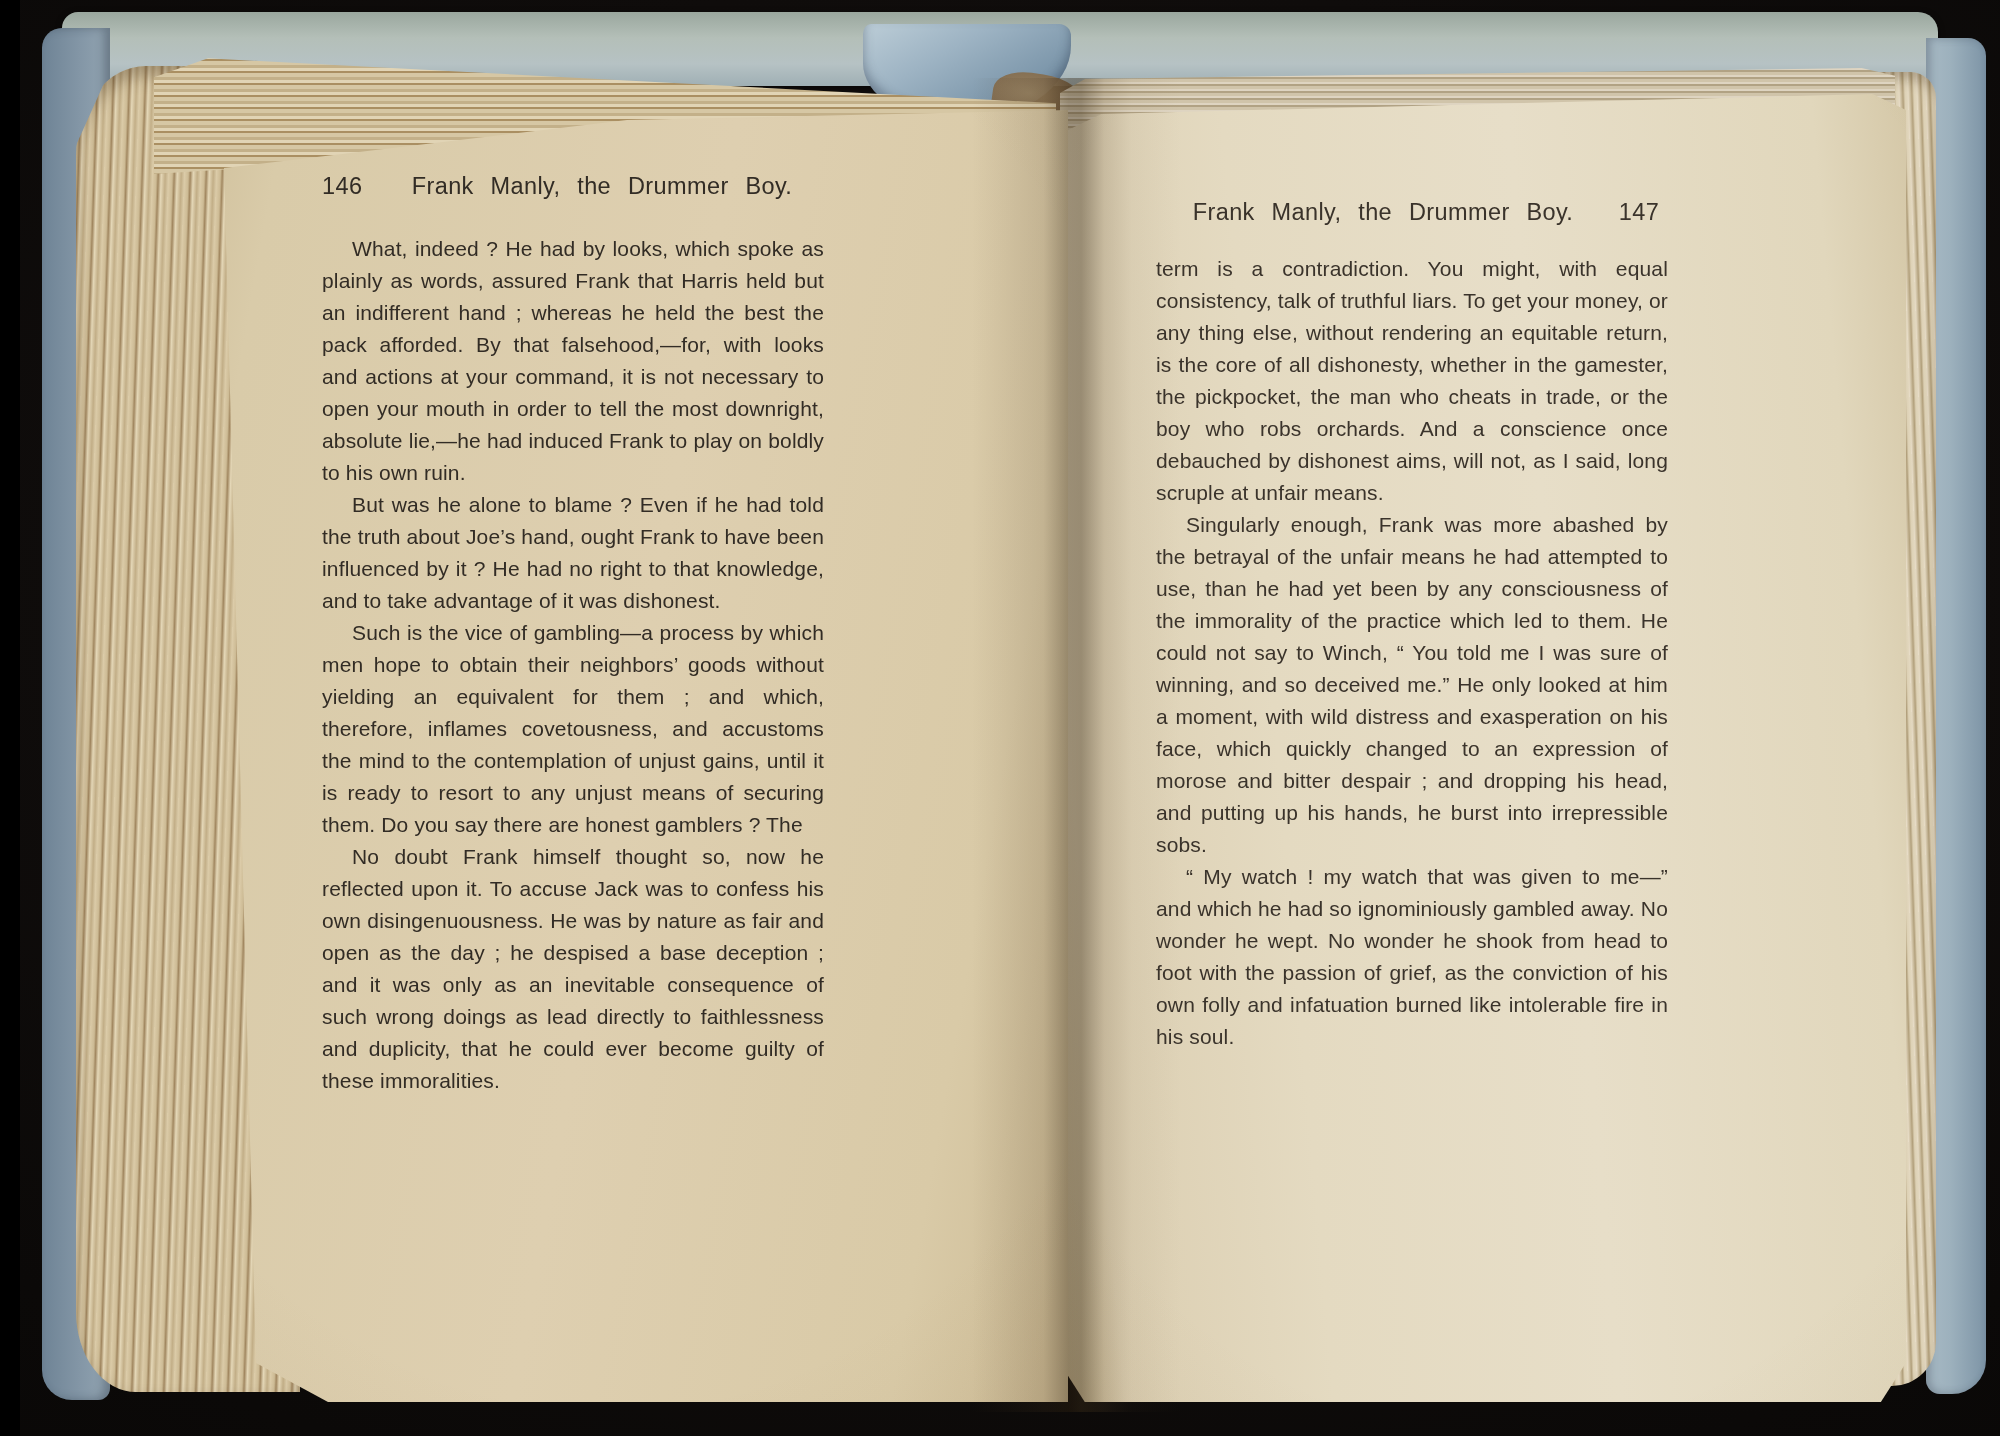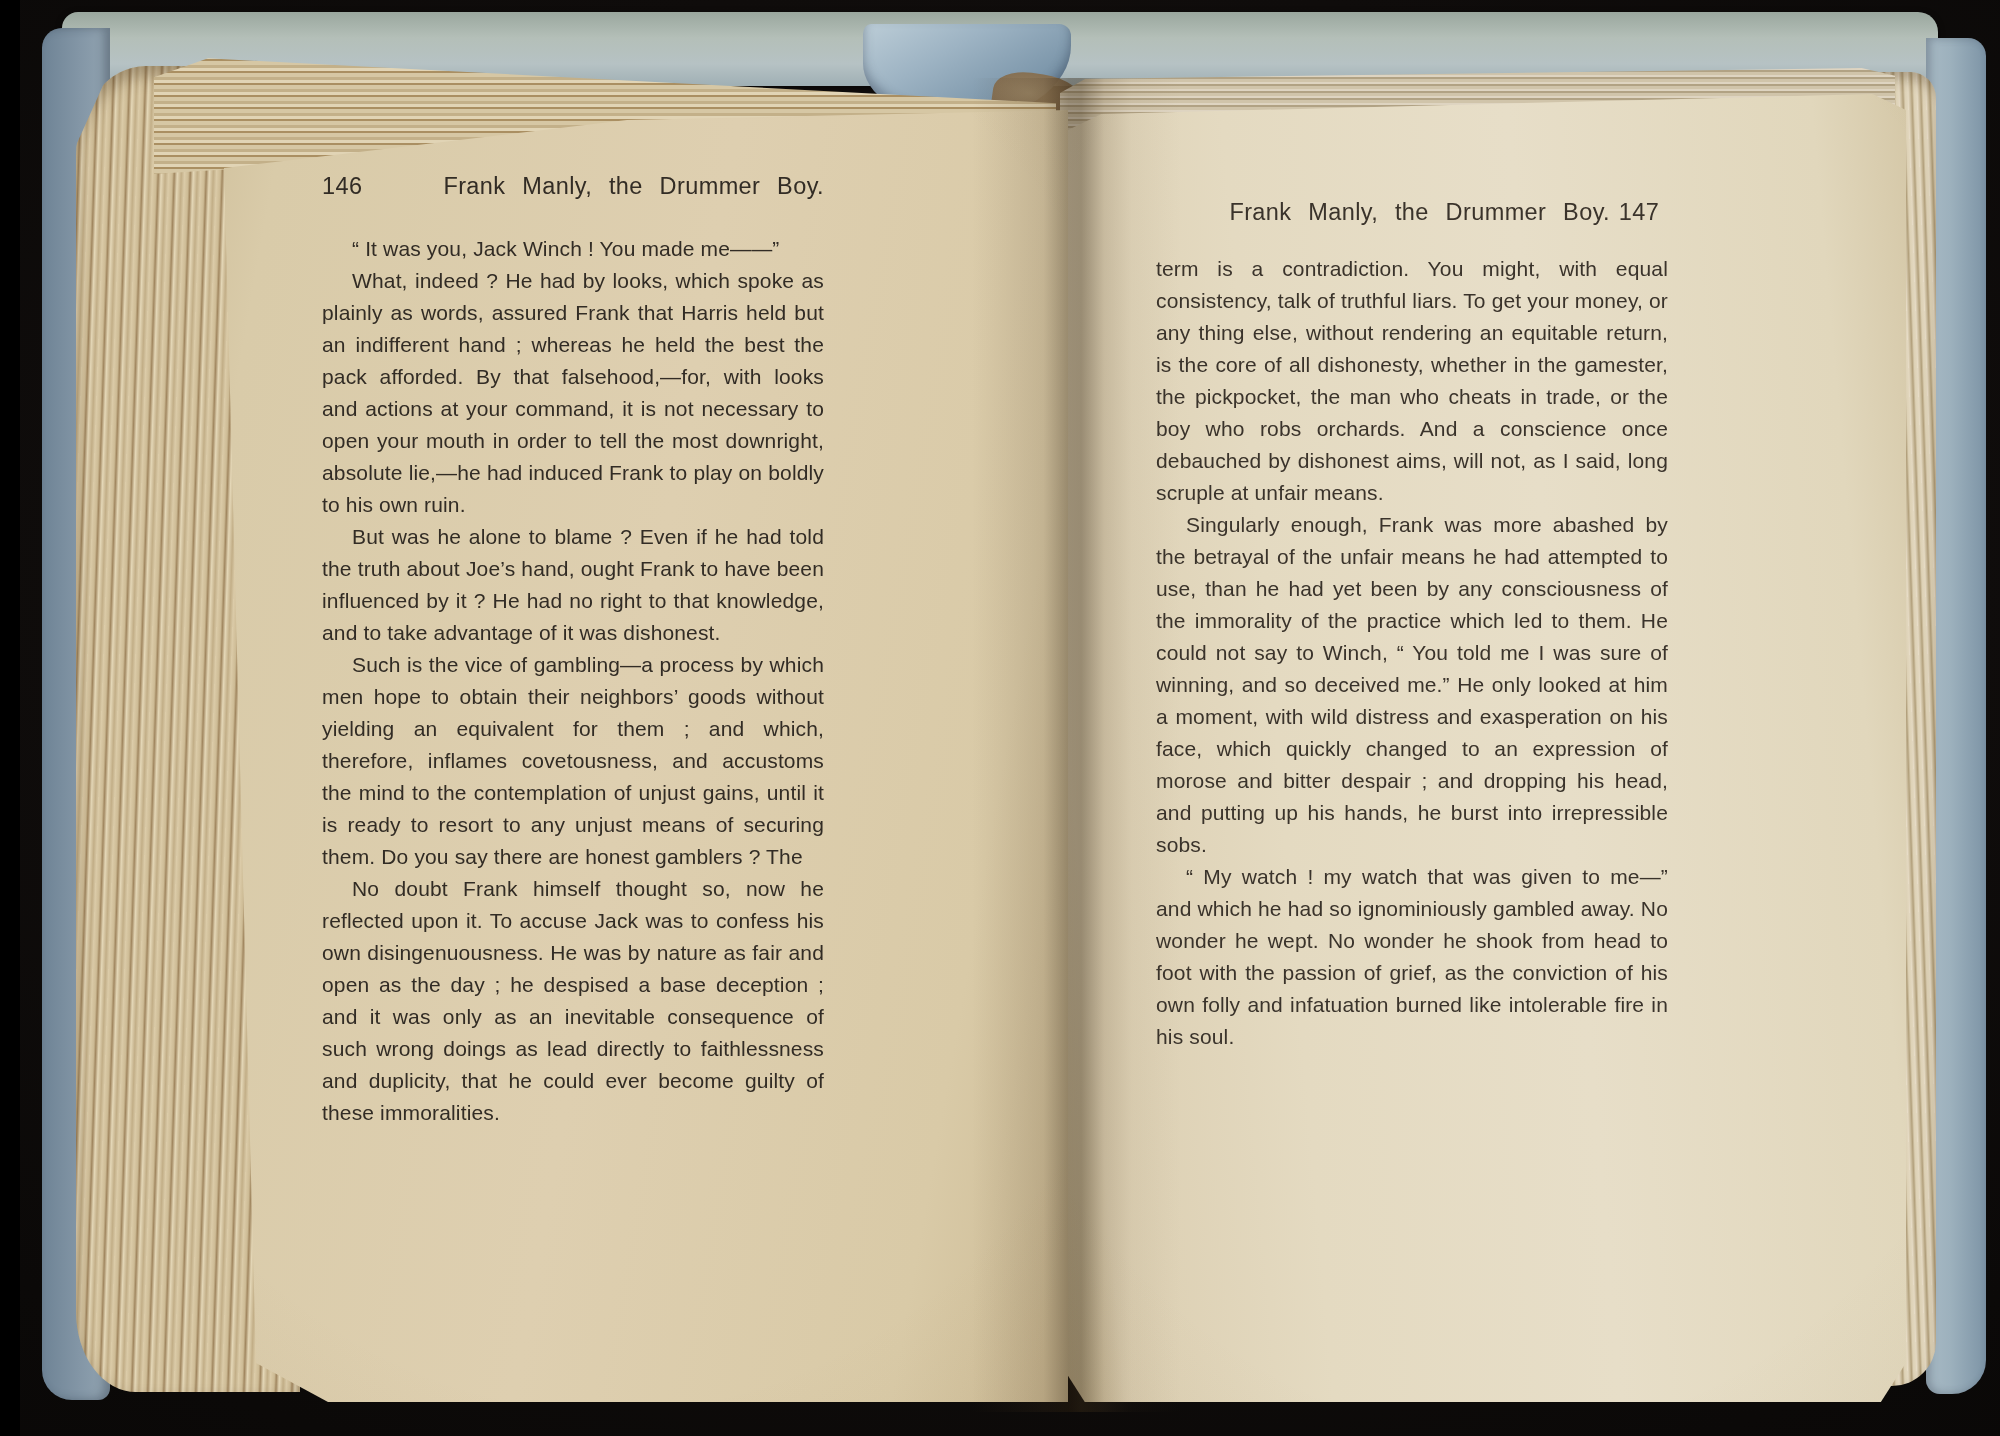--- a/index.html
+++ b/index.html
@@ -86,21 +86,21 @@
   
   .textblock{position:absolute;color:#322c25;}
   .tb-left{left:302px;top:170px;width:502px;}
   .tb-right{left:1136px;top:196px;width:512px;color:#3a332b;}
   .running-head{display:flex;align-items:baseline;font-size:23.5px;line-height:33px;
     word-spacing:.42em;letter-spacing:.4px;white-space:nowrap;}
   .tb-left .running-head{margin-bottom:30px;}
   .tb-right .running-head{margin-bottom:24px;}
   .folio{width:58px;}
   .tb-right .folio{text-align:center;}
-  .rh-title{flex:1;text-align:right;}
+  .rh-title{flex:1;text-align:center;}
   .bodytext p{
     margin:0;font-size:21px;line-height:32px;text-align:justify;
     text-indent:30px;letter-spacing:.15px;
   }
   .bodytext p.noindent{text-indent:0;}
 </style>
 </head>
 <body>
 
 <div class="scene">
@@ -120,21 +120,20 @@
   <div class="page-left"></div>
   <div class="page-right"></div>
   <div class="gutter-shadow"></div>
 
   <div class="textblock tb-left">
     <div class="running-head">
       <span class="folio">146</span>
       <span class="rh-title">Frank Manly, the Drummer Boy.</span>
     </div>
     <div class="bodytext">
-      <p>“ It was you, Jack Winch !  You made me——”</p>
       <p>What, indeed ?  He had by looks, which spoke as plainly as words, assured Frank that Harris held but an indifferent hand ; whereas he held the best the pack afforded.  By that falsehood,—for, with looks and actions at your command, it is not necessary to open your mouth in order to tell the most downright, absolute lie,—he had induced Frank to play on boldly to his own ruin.</p>
       <p>But was he alone to blame ?  Even if he had told the truth about Joe’s hand, ought Frank to have been influenced by it ?  He had no right to that knowledge, and to take advantage of it was dishonest.</p>
       <p>Such is the vice of gambling—a process by which men hope to obtain their neighbors’ goods without yielding an equivalent for them ; and which, therefore, inflames covetousness, and accustoms the mind to the contemplation of unjust gains, until it is ready to resort to any unjust means of securing them.  Do you say there are honest gamblers ?  The</p>
       <p>No doubt Frank himself thought so, now he reflected upon it.  To accuse Jack was to confess his own disingenuousness.  He was by nature as fair and open as the day ; he despised a base deception ; and it was only as an inevitable consequence of such wrong doings as lead directly to faithlessness and duplicity, that he could ever become guilty of these immoralities.</p>
     </div>
   </div>
 
   <div class="textblock tb-right">
     <div class="running-head">
       <span class="rh-title">Frank Manly, the Drummer Boy.</span>

